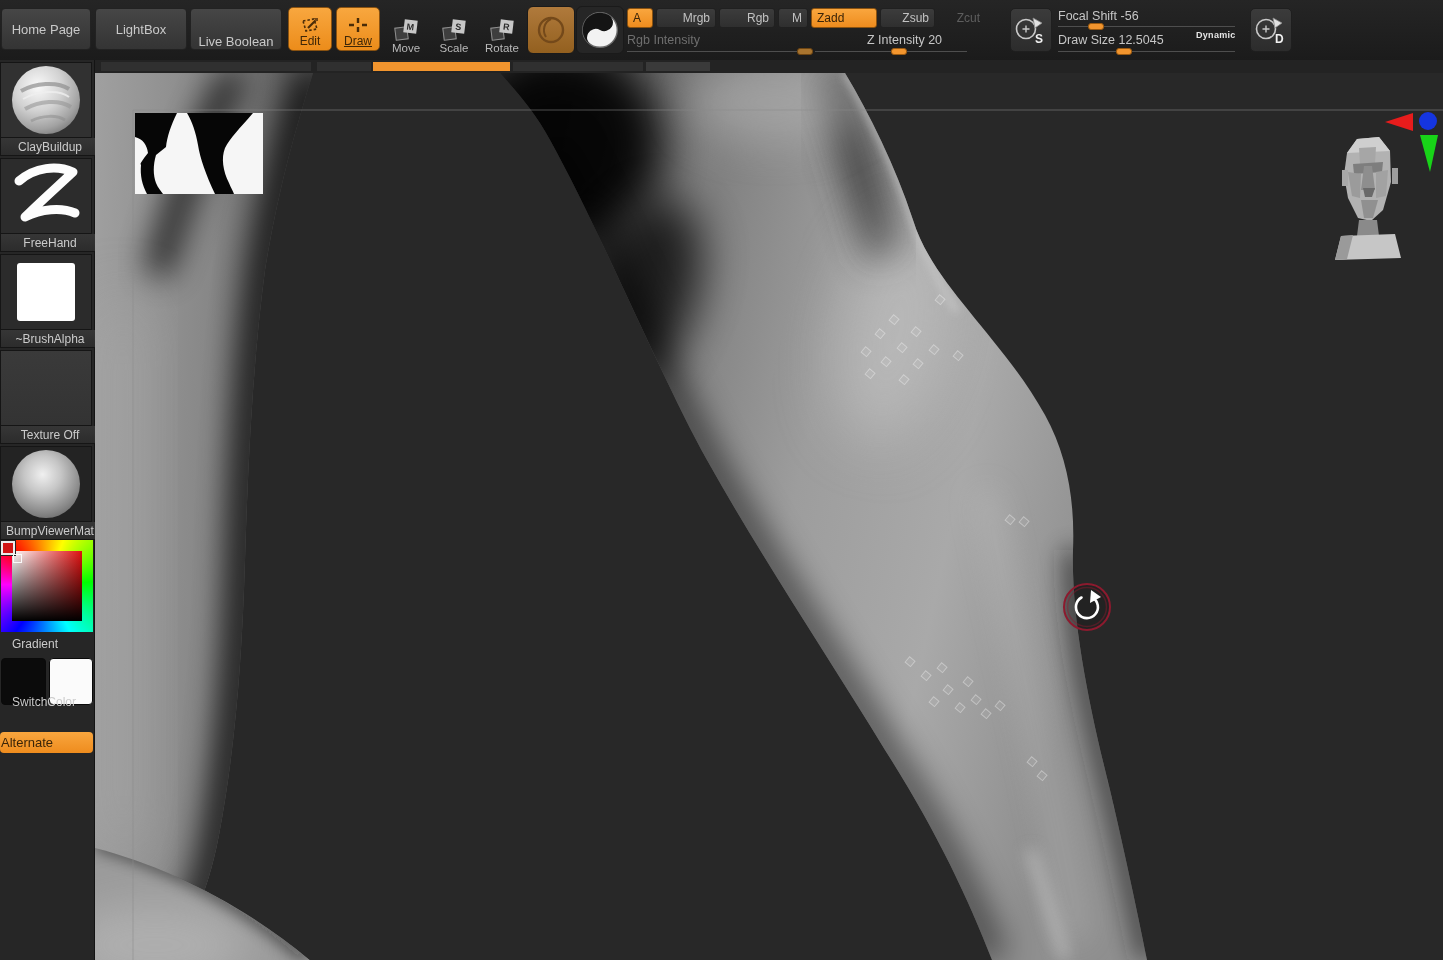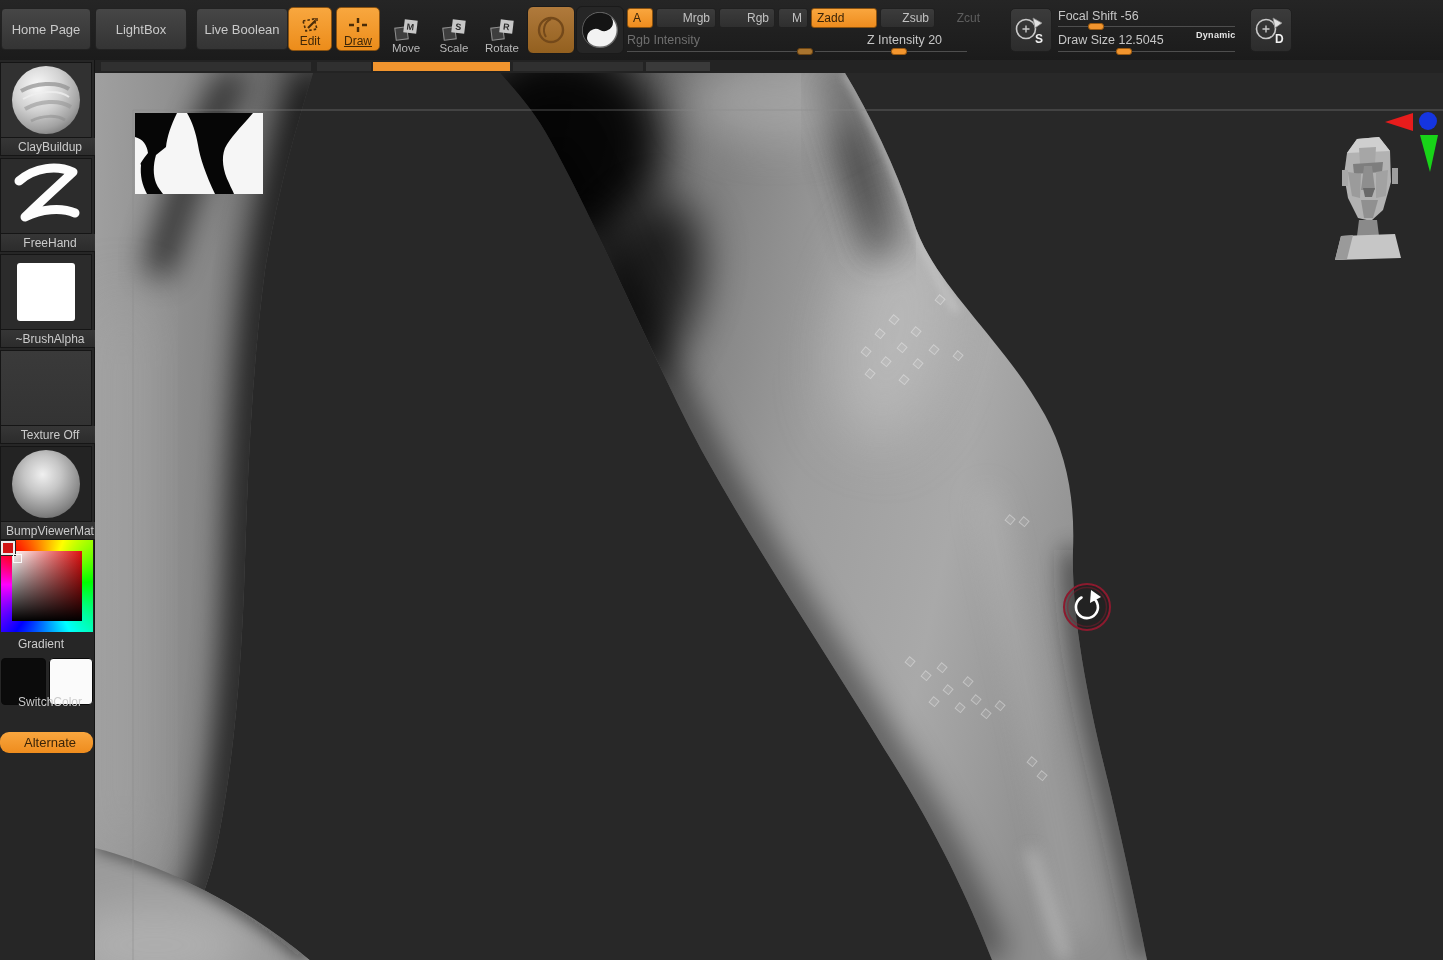--- a/index.html
+++ b/index.html
@@ -50,54 +50,54 @@
   
   .sidebar{position:absolute;left:0;top:60px;width:95px;height:900px;background:#262626;
            border-right:1px solid #141414;box-sizing:border-box;}
   .tile{position:absolute;left:0;width:92px;height:76px;background:#313131;
         border:1px solid #151515;box-sizing:border-box;
         display:flex;align-items:center;justify-content:center;overflow:hidden;}
   .tlabel{position:absolute;left:0;width:100px;height:18px;
           background:linear-gradient(#363636,#2c2c2c);border:1px solid #151515;border-top:none;
           color:#cbcbcb;font-size:12px;display:flex;align-items:center;justify-content:center;
           box-sizing:border-box;white-space:nowrap;overflow:hidden;}
-  .tlabel.leftpad{justify-content:flex-start;padding-left:18px;}
+  .tlabel.leftpad{justify-content:flex-start;padding-left:12px;}
   .ball{border-radius:50%;}
   .hue{position:absolute;left:1px;top:480px;width:92px;height:92px;
        background:conic-gradient(from 315deg,#f00,#ff0 18%,#0f0 36%,#0ff 55%,#00f 72%,#f0f 88%,#f00);}
   .sv{position:absolute;left:11px;top:11px;right:11px;bottom:11px;
       background:linear-gradient(to bottom,rgba(0,0,0,0),#000),linear-gradient(to right,#fff,#e01010);}
   .swatch{position:absolute;left:1px;top:481px;width:14px;height:14px;background:#d01414;
           border:2px solid #ececec;box-sizing:border-box;box-shadow:0 0 0 1px #222;}
   .pickerdot{position:absolute;left:13px;top:494px;width:9px;height:9px;
              border:1.5px solid #fafafa;box-sizing:border-box;}
   .swsq{position:absolute;top:598px;height:47px;border-radius:4px;border:1px solid #0a0a0a;
         box-sizing:border-box;}
-  .alt{position:absolute;left:0;top:672px;width:93px;height:21px;border-radius:9px;
+  .alt{position:absolute;left:0;top:672px;width:93px;height:21px;border-radius:4px;
        background:linear-gradient(#f9a63e,#ee8c1e);color:#3a2408;font-size:13px;
-       line-height:21px;padding-left:24px;box-sizing:border-box;}
+       line-height:21px;padding-left:1px;box-sizing:border-box;}
 
   
   .canvas{position:absolute;left:95px;top:60px;width:1348px;height:900px;background:#282828;}
   .hstrip{position:absolute;left:0;top:0;width:1348px;height:13px;background:#232323;z-index:3;}
   .hseg{position:absolute;top:2px;height:9px;background:#303030;}
   .scene{position:absolute;left:0;top:0;z-index:1;}
   .sdletter{font:bold 12px "Liberation Sans",sans-serif;fill:#f0f0f0;}
 </style>
 </head>
 <body>
 
 <div class="topbar">
   <div class="navbtn" style="left:1px;width:90px;">
       <span>Home Page</span>
     </div>
   <div class="navbtn" style="left:95px;width:92px;">
       <span>LightBox</span>
     </div>
-  <div class="navbtn" style="left:196px;width:92px;">
+  <div class="navbtn" style="left:190px;width:92px;align-items:flex-end;">
       <span>Live Boolean</span>
     </div>
 
   <div class="toolbtn" style="left:288px;">
     <svg width="22" height="18" viewBox="0 0 22 18">
       <path d="M4,5 L15,3 L18,13 L7,15 Z" fill="none" stroke="#4a2c08" stroke-width="1.6" stroke-dasharray="2.5,2"></path>
       <path d="M9,12 L17,4" stroke="#4a2c08" stroke-width="2.2"></path>
       <rect x="16" y="2" width="3" height="3" fill="#7a4a15"></rect>
     </svg>
     <span>Edit</span>

